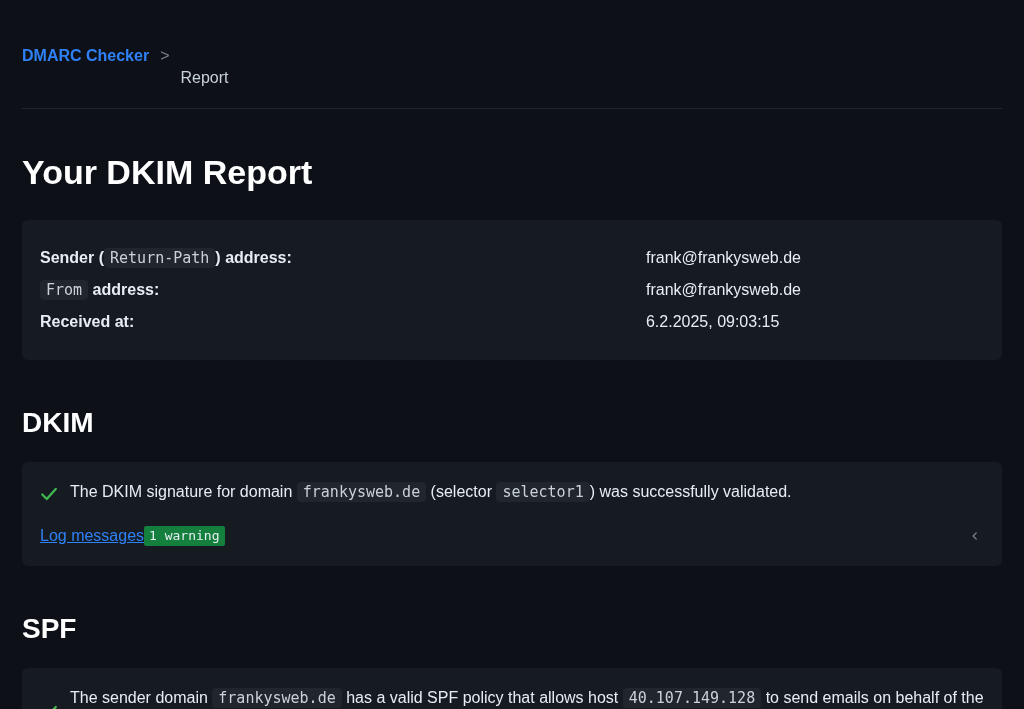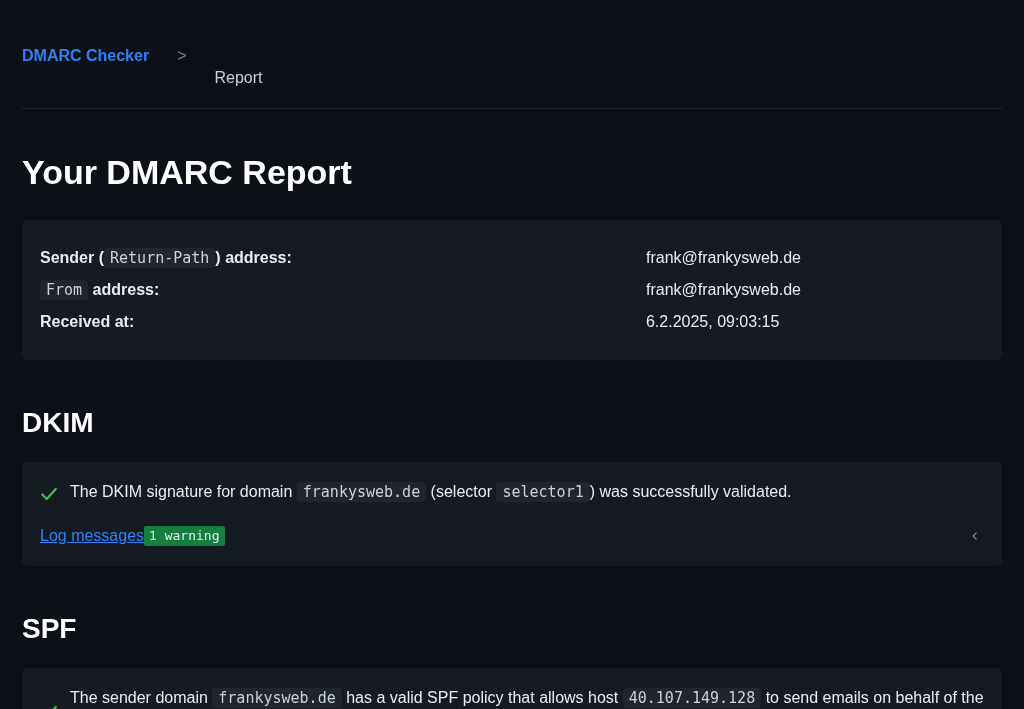--- a/index.html
+++ b/index.html
@@ -11,21 +11,21 @@
       background: #0d1117;
       color: #e6edf3;
       font-family: -apple-system, BlinkMacSystemFont, "Segoe UI", Helvetica, Arial, sans-serif;
       padding: 22px;
       font-size: 16px;
       line-height: 1.5;
     }
     .breadcrumb {
       display: flex;
       align-items: center;
-      gap: 28px;
+      gap: 11px;
       padding-bottom: 18px;
       border-bottom: 1px solid #21262d;
     }
     .breadcrumb-link {
       color: #2f81f7;
       font-weight: 600;
       text-decoration: none;
       cursor: pointer;
     }
     .breadcrumb-sep {
@@ -132,21 +132,21 @@
   </style>
 </head>
 <body>
 
 <nav class="breadcrumb">
   <a class="breadcrumb-link">DMARC Checker</a>
   <span class="breadcrumb-sep">&gt;</span>
   <span class="breadcrumb-current">Report</span>
 </nav>
 
-<h1 class="page-title">Your DMARC Report</h1>
+<h1 class="page-title">Your DKIM Report</h1>
 
 <div class="panel">
   <div class="info-table">
     <div class="info-row">
       <div class="info-label">
         <span>Sender (</span><span class="code-chip">Return-Path</span><span>) address:</span>
       </div>
       <div class="info-value">frank@frankysweb.de</div>
     </div>
     <div class="info-row">

